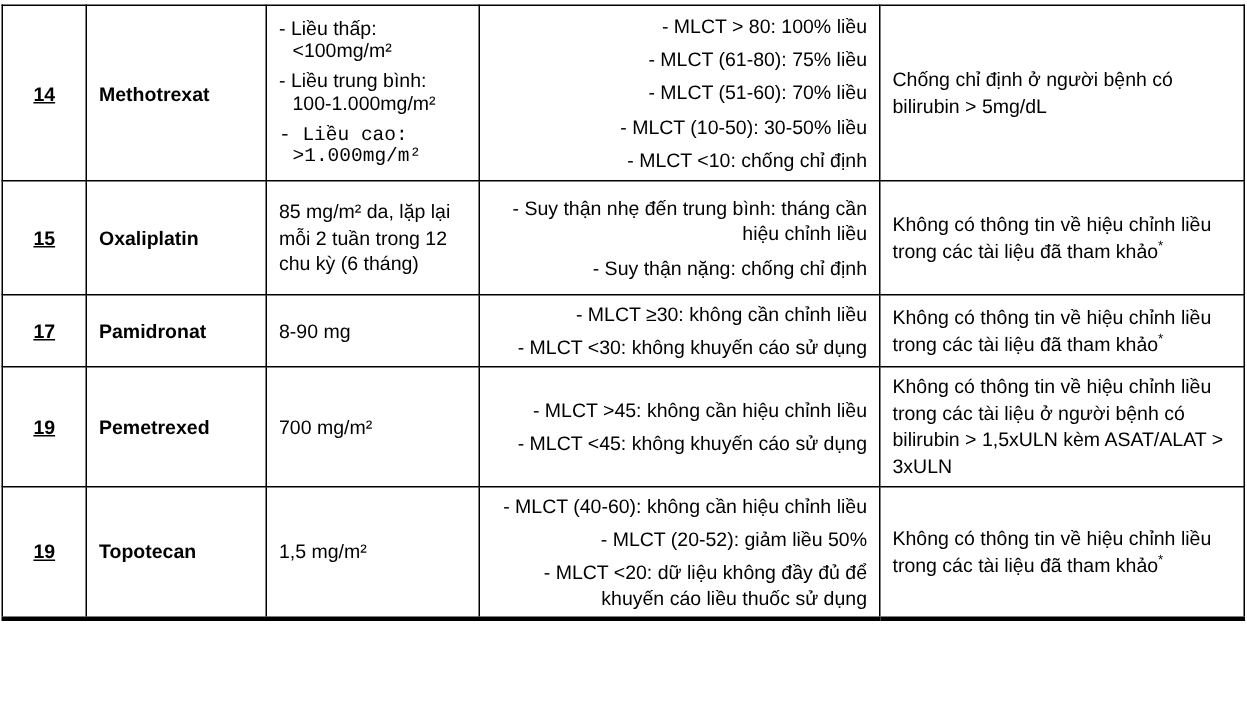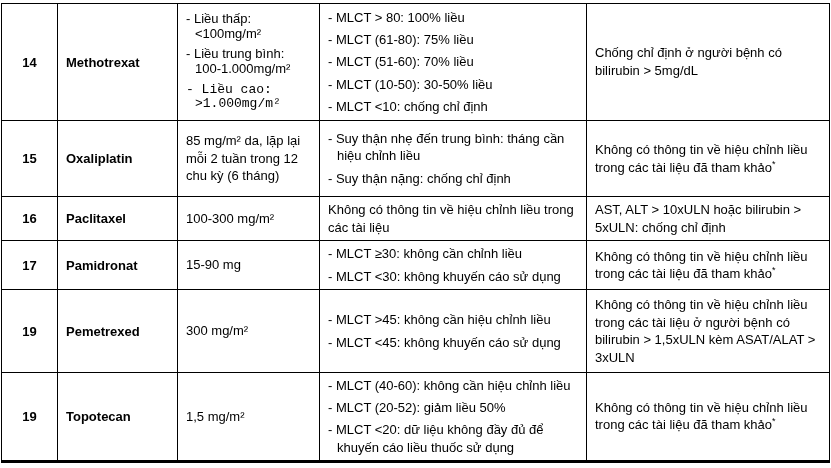--- a/index.html
+++ b/index.html
@@ -19,26 +19,26 @@
     font-size:13px;
     overflow:hidden;
   }
   .drug-table tr:last-child td{border-bottom:3.5px solid #000;}
   .drug-table tr:nth-child(1){height:117px;}
   .drug-table tr:nth-child(2){height:76px;}
   .drug-table tr:nth-child(3){height:41px;}
   .drug-table tr:nth-child(4){height:49px;}
   .drug-table tr:nth-child(5){height:83px;}
   .drug-table tr:nth-child(6){height:85px;}
-  .cell-num{text-align:center;font-weight:bold;}
+  .cell-num{text-align:center;font-weight:bold;text-decoration:underline;}
   .cell-drug{font-weight:bold;padding-left:9px;}
   .itm{padding-left:9px;text-indent:-9px;}
   .cell-dose .itm{line-height:1.13;margin-bottom:6px;}
   .cell-dose .itm:last-child{margin-bottom:0;font-family:Liberation Mono, monospace;}
-  .cell-renal .itm{line-height:1.32;margin-bottom:5px;}
+  .cell-renal .itm{line-height:1.32;margin-bottom:5px;text-align:right;}
   .cell-renal .itm:last-child{margin-bottom:0;}
   .txt{line-height:1.35;}
   sup{font-size:9px;line-height:0;}
 </style>
 </head>
 <body>
 
 <div class="page">
   <table class="drug-table">
     <colgroup>
@@ -76,51 +76,38 @@
           </td>
           <td class="cell-renal">
             <div class="itm">- Suy thận nhẹ đến trung bình: tháng cần hiệu chỉnh liều</div>
             <div class="itm">- Suy thận nặng: chống chỉ định</div>
           </td>
           <td class="cell-hepatic">
             <div class="txt">Không có thông tin về hiệu chỉnh liều trong các tài liệu đã tham khảo<sup>*</sup></div>
           </td>
         </tr>
         <tr>
-          <td class="cell-num">16</td>
-          <td class="cell-drug">Paclitaxel</td>
-          <td class="cell-dose">
-            <div class="txt">100-300 mg/m²</div>
-          </td>
-          <td class="cell-renal">
-            <div class="txt">Không có thông tin về hiệu chỉnh liều trong các tài liệu</div>
-          </td>
-          <td class="cell-hepatic">
-            <div class="txt">AST, ALT &gt; 10xULN hoặc bilirubin &gt; 5xULN: chống chỉ định</div>
-          </td>
-        </tr>
-        <tr>
           <td class="cell-num">17</td>
           <td class="cell-drug">Pamidronat</td>
           <td class="cell-dose">
-            <div class="txt">15-90 mg</div>
+            <div class="txt">8-90 mg</div>
           </td>
           <td class="cell-renal">
             <div class="itm">- MLCT ≥30: không cần chỉnh liều</div>
             <div class="itm">- MLCT &lt;30: không khuyến cáo sử dụng</div>
           </td>
           <td class="cell-hepatic">
             <div class="txt">Không có thông tin về hiệu chỉnh liều trong các tài liệu đã tham khảo<sup>*</sup></div>
           </td>
         </tr>
         <tr>
           <td class="cell-num">19</td>
           <td class="cell-drug">Pemetrexed</td>
           <td class="cell-dose">
-            <div class="txt">300 mg/m²</div>
+            <div class="txt">700 mg/m²</div>
           </td>
           <td class="cell-renal">
             <div class="itm">- MLCT &gt;45: không cần hiệu chỉnh liều</div>
             <div class="itm">- MLCT &lt;45: không khuyến cáo sử dụng</div>
           </td>
           <td class="cell-hepatic">
             <div class="txt">Không có thông tin về hiệu chỉnh liều trong các tài liệu ở người bệnh có bilirubin &gt; 1,5xULN kèm ASAT/ALAT &gt; 3xULN</div>
           </td>
         </tr>
         <tr>

